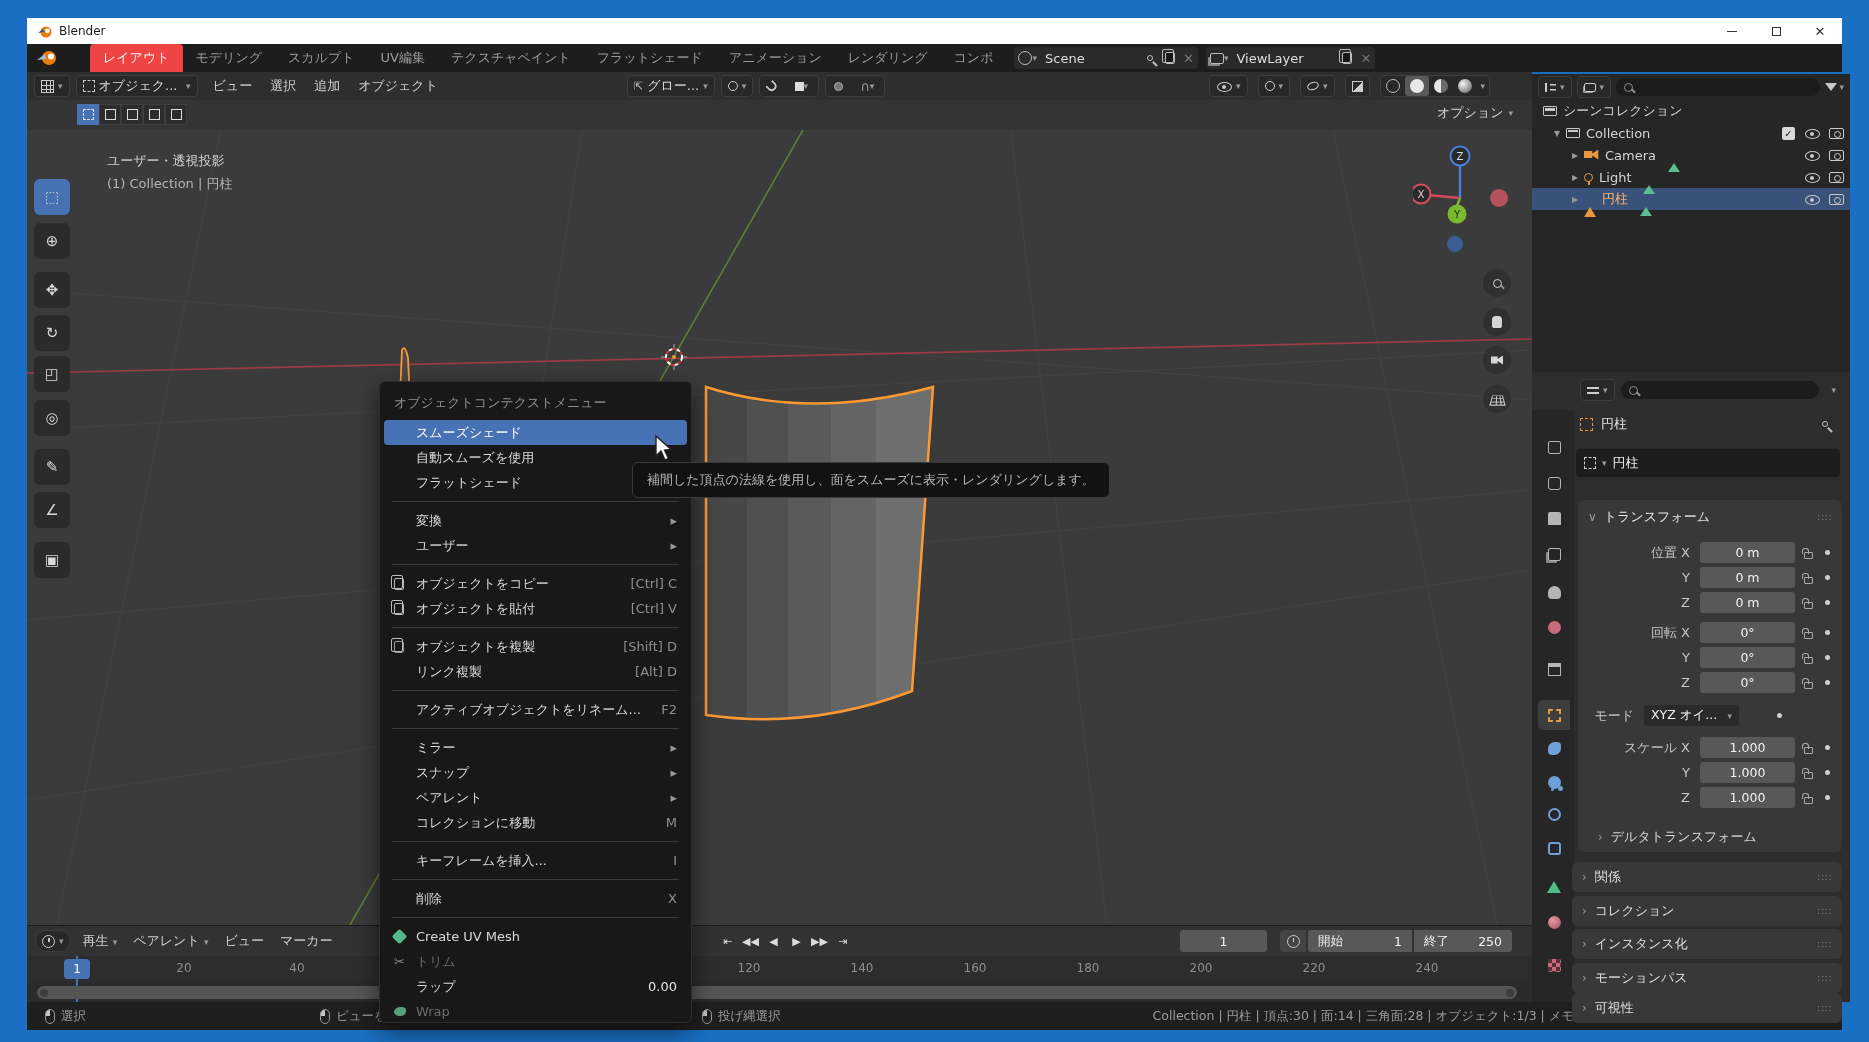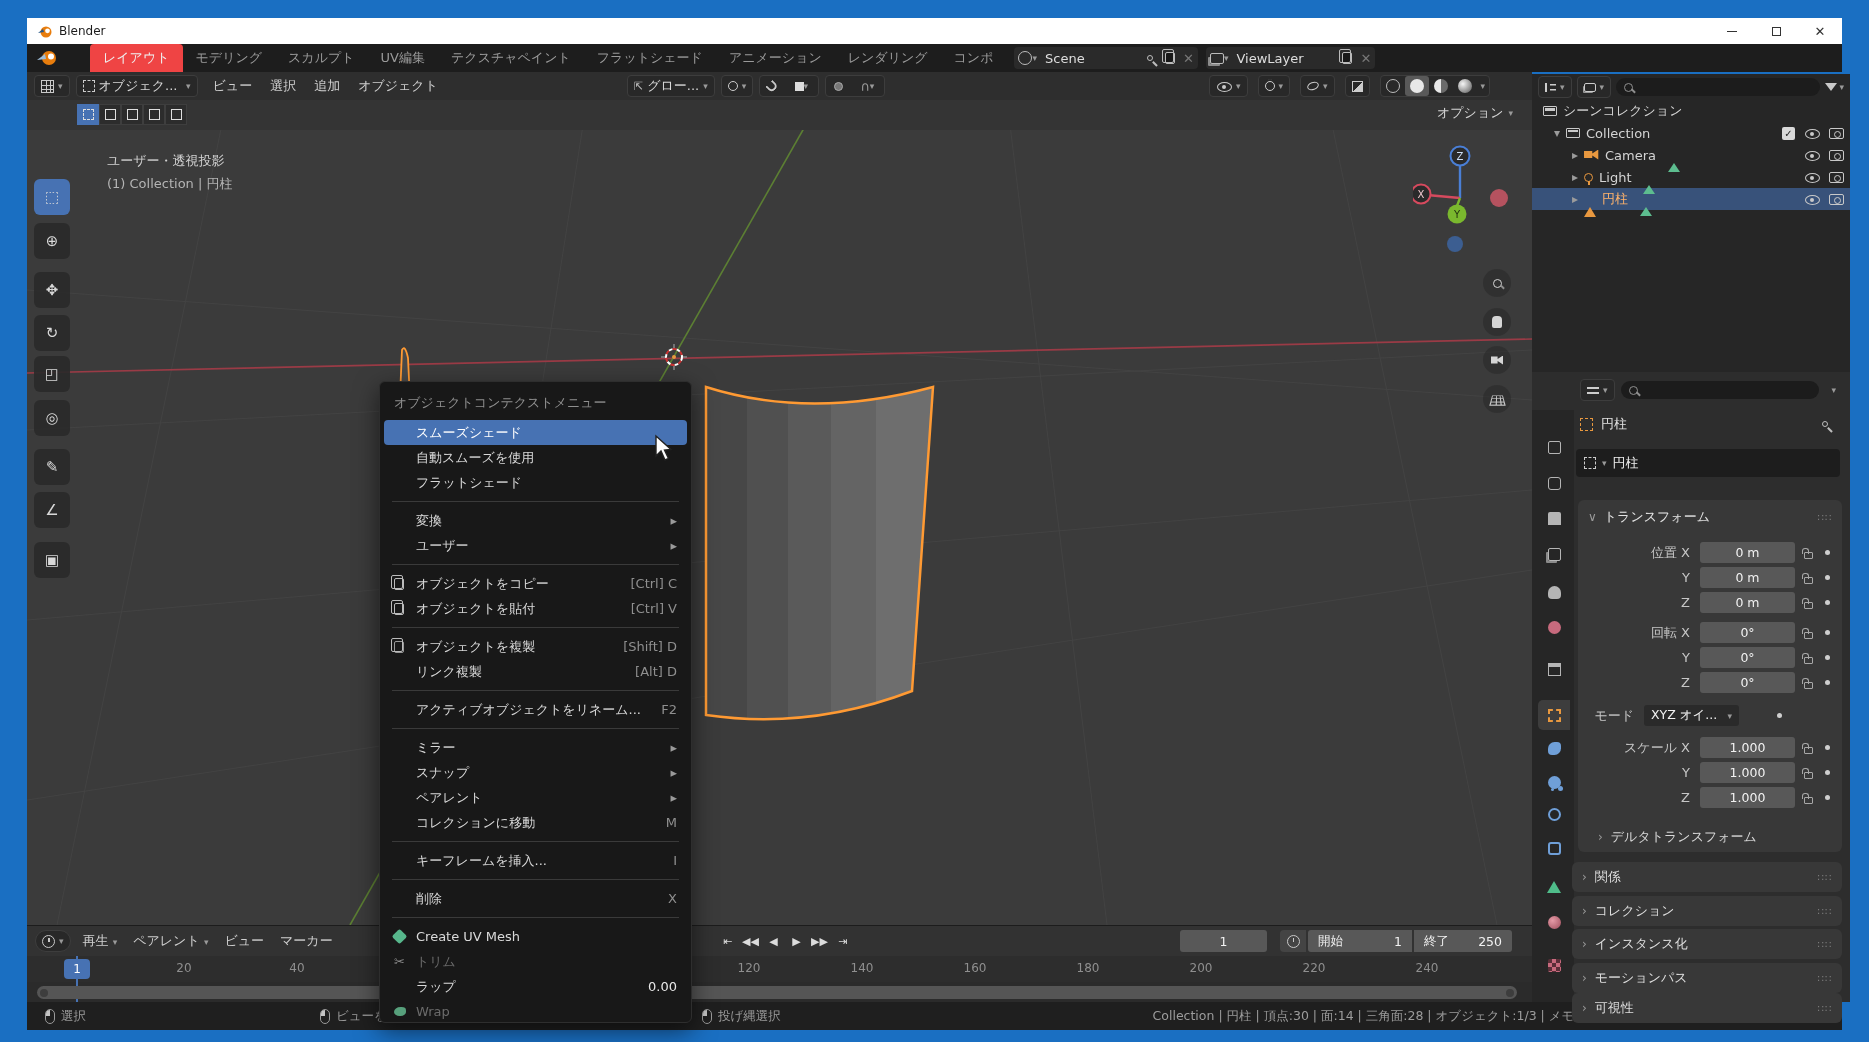--- a/index.html
+++ b/index.html
@@ -695,20 +695,21 @@
           <span class="ctx-sc" style="color:#e8e8e8">0.00</span>
         </div>
         <div class="ctx-row dis">
           <span class="ctx-ic">
             <span style="display:inline-block;width:12px;height:9px;background:#57a07c;border-radius:60% 40% 50% 50%"></span>
           </span>
           <span class="ctx-lbl">Wrap</span>
         </div>
       </div>
   </div>
+  <div id="tooltip" class="abs">補間した頂点の法線を使用し、面をスムーズに表示・レンダリングします。</div>
   <svg class="abs" style="left:654px;top:434px;z-index:70" width="20" height="28">
     <path d="M2 2 L2 22 L7 17 L11 26 L14.5 24.5 L10.5 16 L17 15.5 Z" fill="#fff" stroke="#222" stroke-width="1.4"></path>
   </svg>
 </div>
 
 <div class="prow" style="left: 1582px; top: 542px;">
     <span class="plabel">位置 X</span>
     <span class="pfield">
       <span>0 m</span>
     </span>

